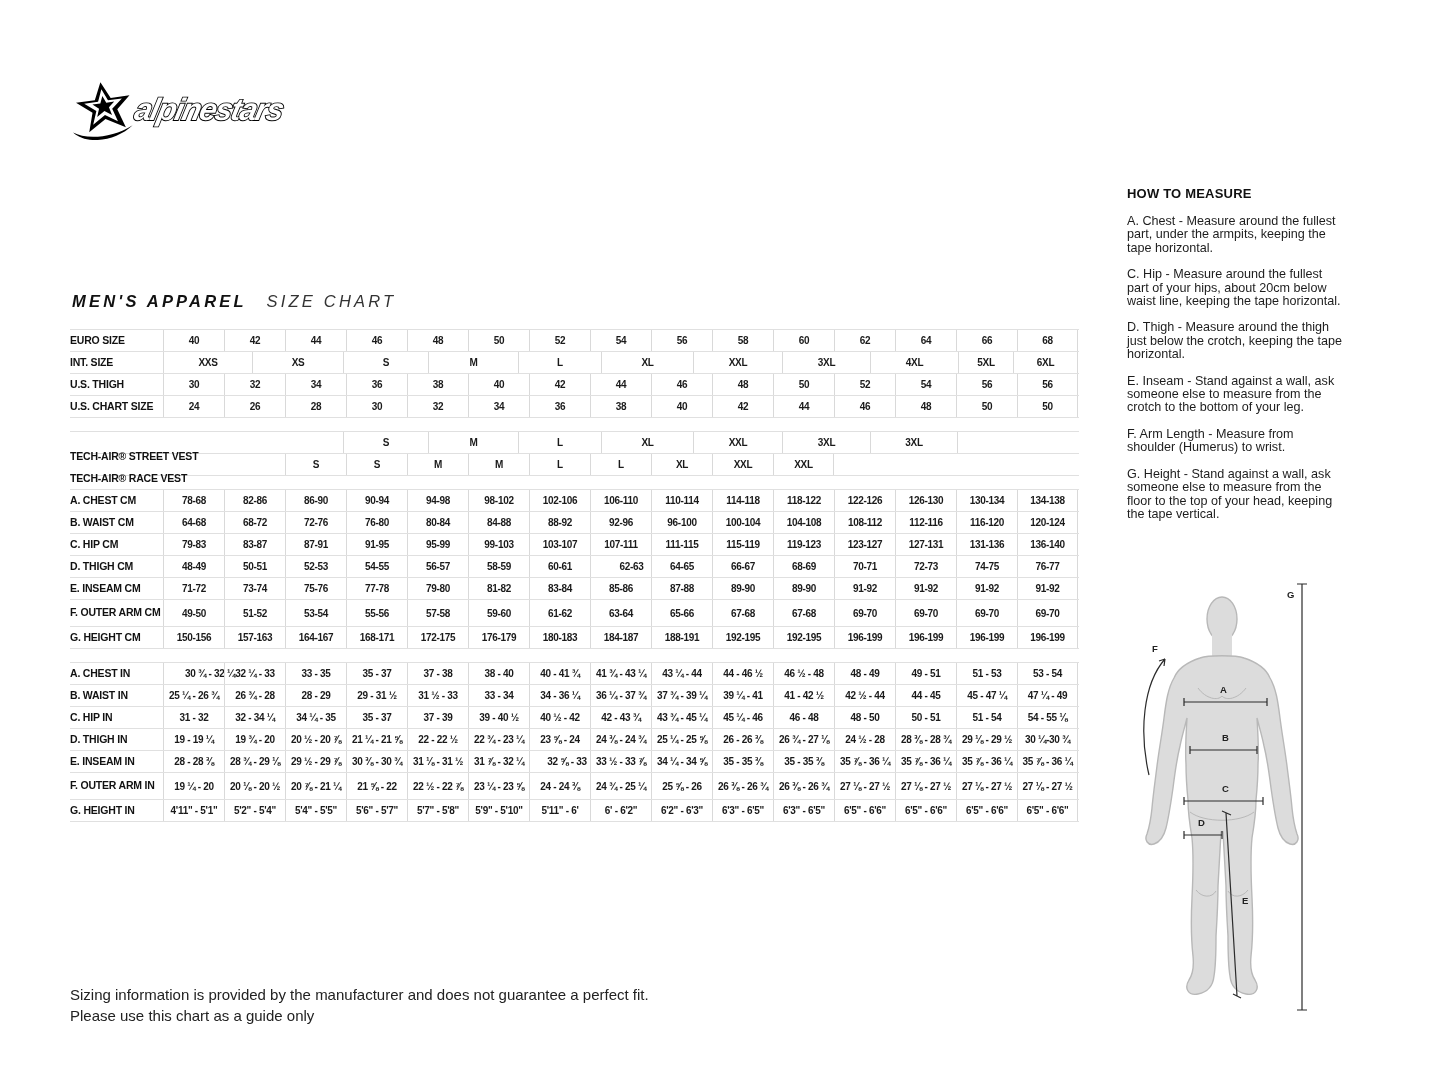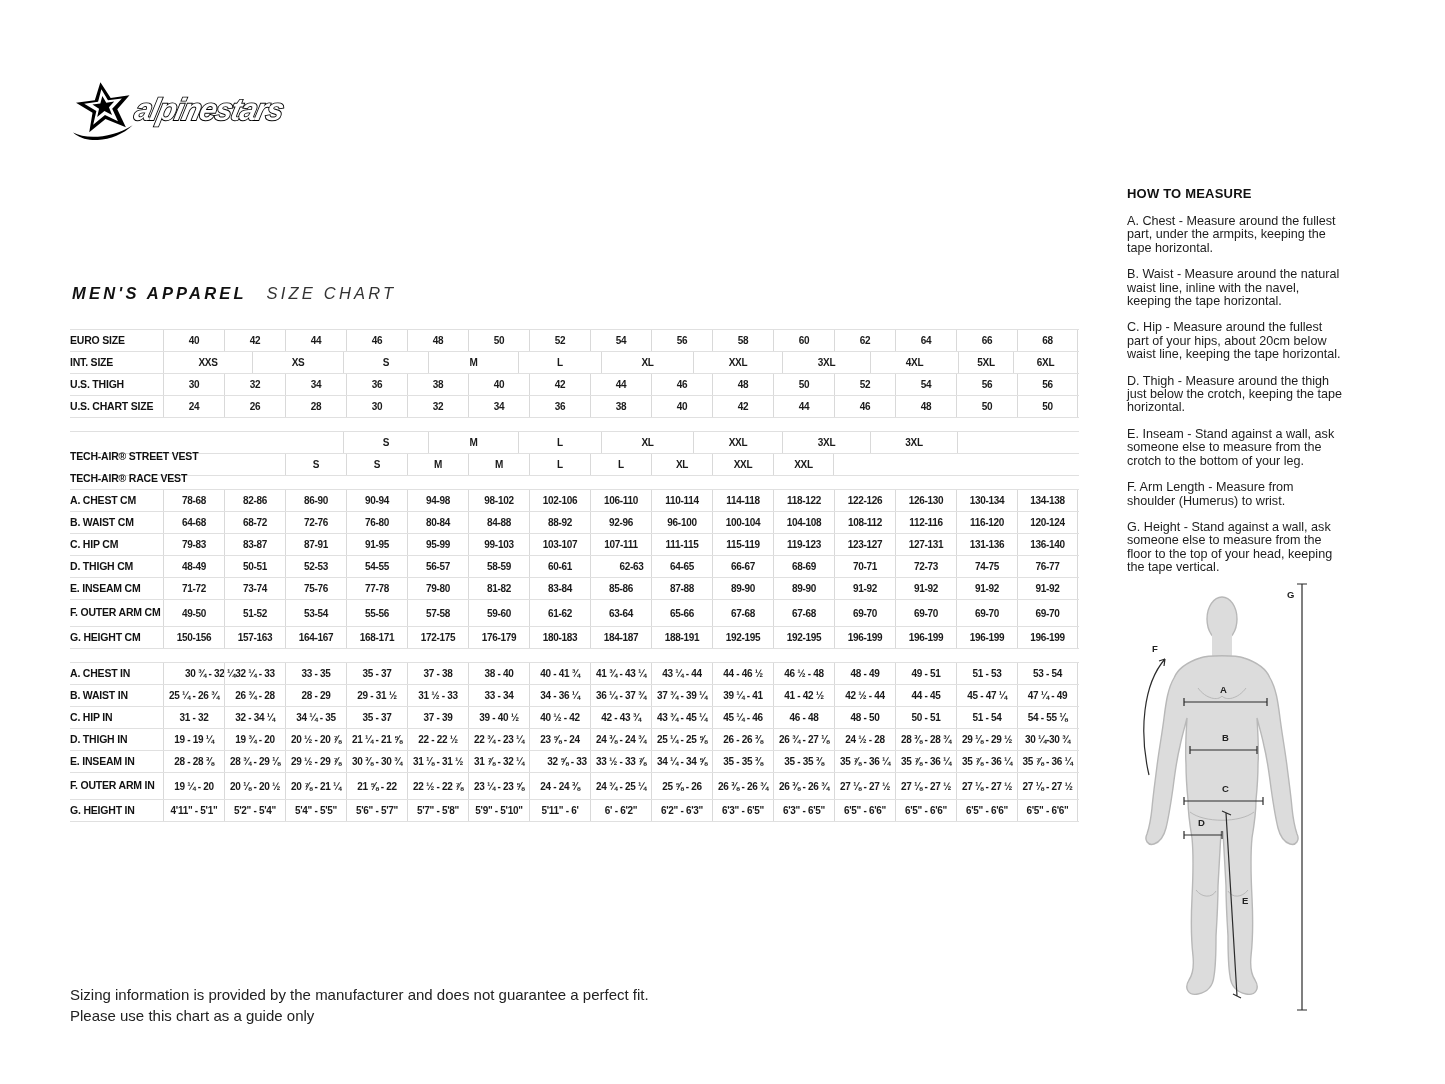--- a/index.html
+++ b/index.html
@@ -3,21 +3,21 @@
 <meta charset="utf-8">
 <style>
   html,body{margin:0;padding:0;background:#fff;}
   body{width:1445px;height:1084px;position:relative;overflow:hidden;
        font-family:"Liberation Sans",sans-serif;color:#1a1a1a;}
 
   
   .logo{position:absolute;left:68px;top:78px;width:260px;height:62px;}
 
   
-  .title{position:absolute;left:72px;top:284px;font-style:italic;font-size:16.5px;
+  .title{position:absolute;left:72px;top:292px;font-style:italic;font-size:16.5px;
          letter-spacing:3.2px;white-space:nowrap;}
   .title .t-main{font-weight:700;color:#111;}
   .title .t-sub{font-weight:400;color:#333;margin-left:12px;}
 
   
   .size-table{position:absolute;left:70px;top:329px;width:1009px;}
   .tblock{border-bottom:1px solid #e0e0e0;margin-bottom:13px;}
   .trow{display:flex;align-items:stretch;border-top:1px solid #e0e0e0;height:22px;box-sizing:border-box;}
   .trow.tall{height:27px;}
   .tlabel{width:93px;box-sizing:border-box;display:flex;align-items:center;
@@ -411,21 +411,20 @@
         <div class="tcell" style="width: 61px;">6'5" - 6'6"</div>
         <div class="tcell" style="width: 61px;">6'5" - 6'6"</div>
         <div class="tcell endcap" style="width: 61px;">6'5" - 6'6"</div>
       </div>
     </div>
   </div>
 
 <div class="measure">
   <h3>HOW TO MEASURE</h3>
   <p>A. Chest - Measure around the fullest part, under the armpits, keeping the tape horizontal.</p>
-  <p>B. Waist - Measure around the natural waist line, inline with the navel, keeping the tape horizontal.</p>
   <p>C. Hip - Measure around the fullest part of your hips, about 20cm below waist line, keeping the tape horizontal.</p>
   <p>D. Thigh - Measure around the thigh just below the crotch, keeping the tape horizontal.</p>
   <p>E. Inseam - Stand against a wall, ask someone else to measure from the crotch to the bottom of your leg.</p>
   <p>F. Arm Length - Measure from shoulder (Humerus) to wrist.</p>
   <p>G. Height - Stand against a wall, ask someone else to measure from the floor to the top of your head, keeping the tape vertical.</p>
 </div>
 
 <svg class="figure" viewBox="0 0 170 465">
   <g fill="#dcdcdc" stroke="#b8b8b8" stroke-width="1.4">
     <ellipse cx="82" cy="47" rx="15" ry="22"></ellipse>

